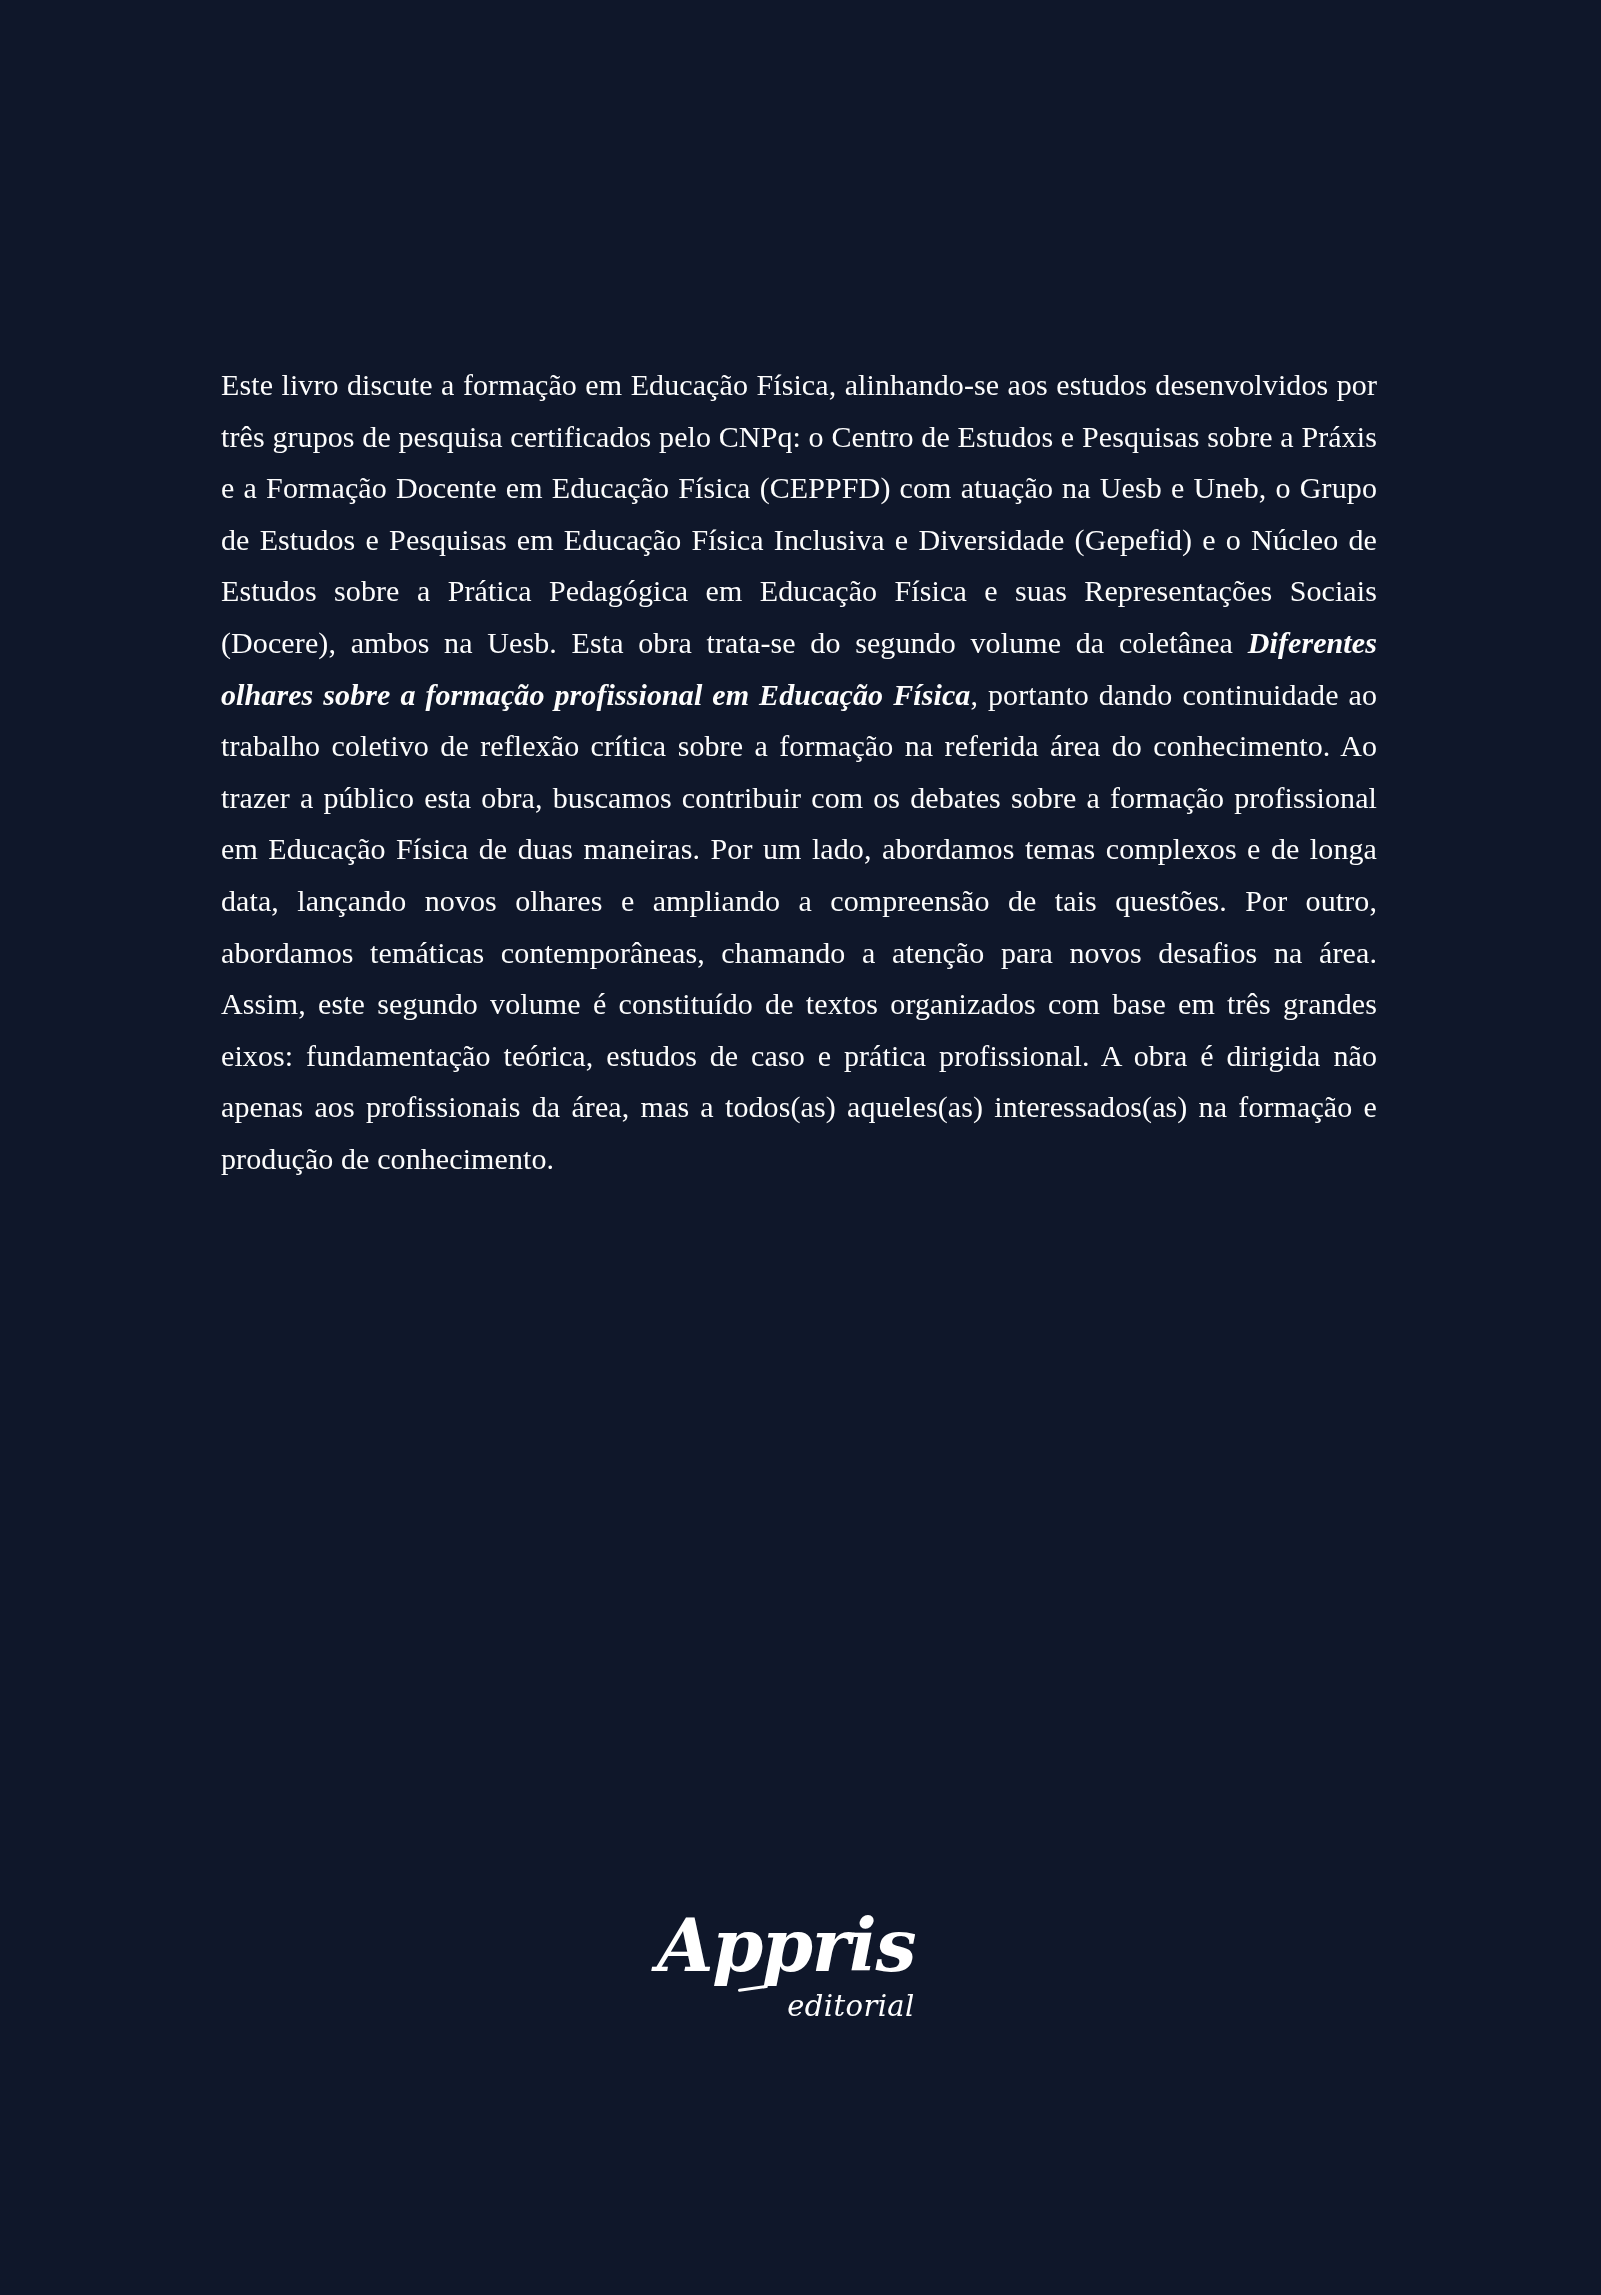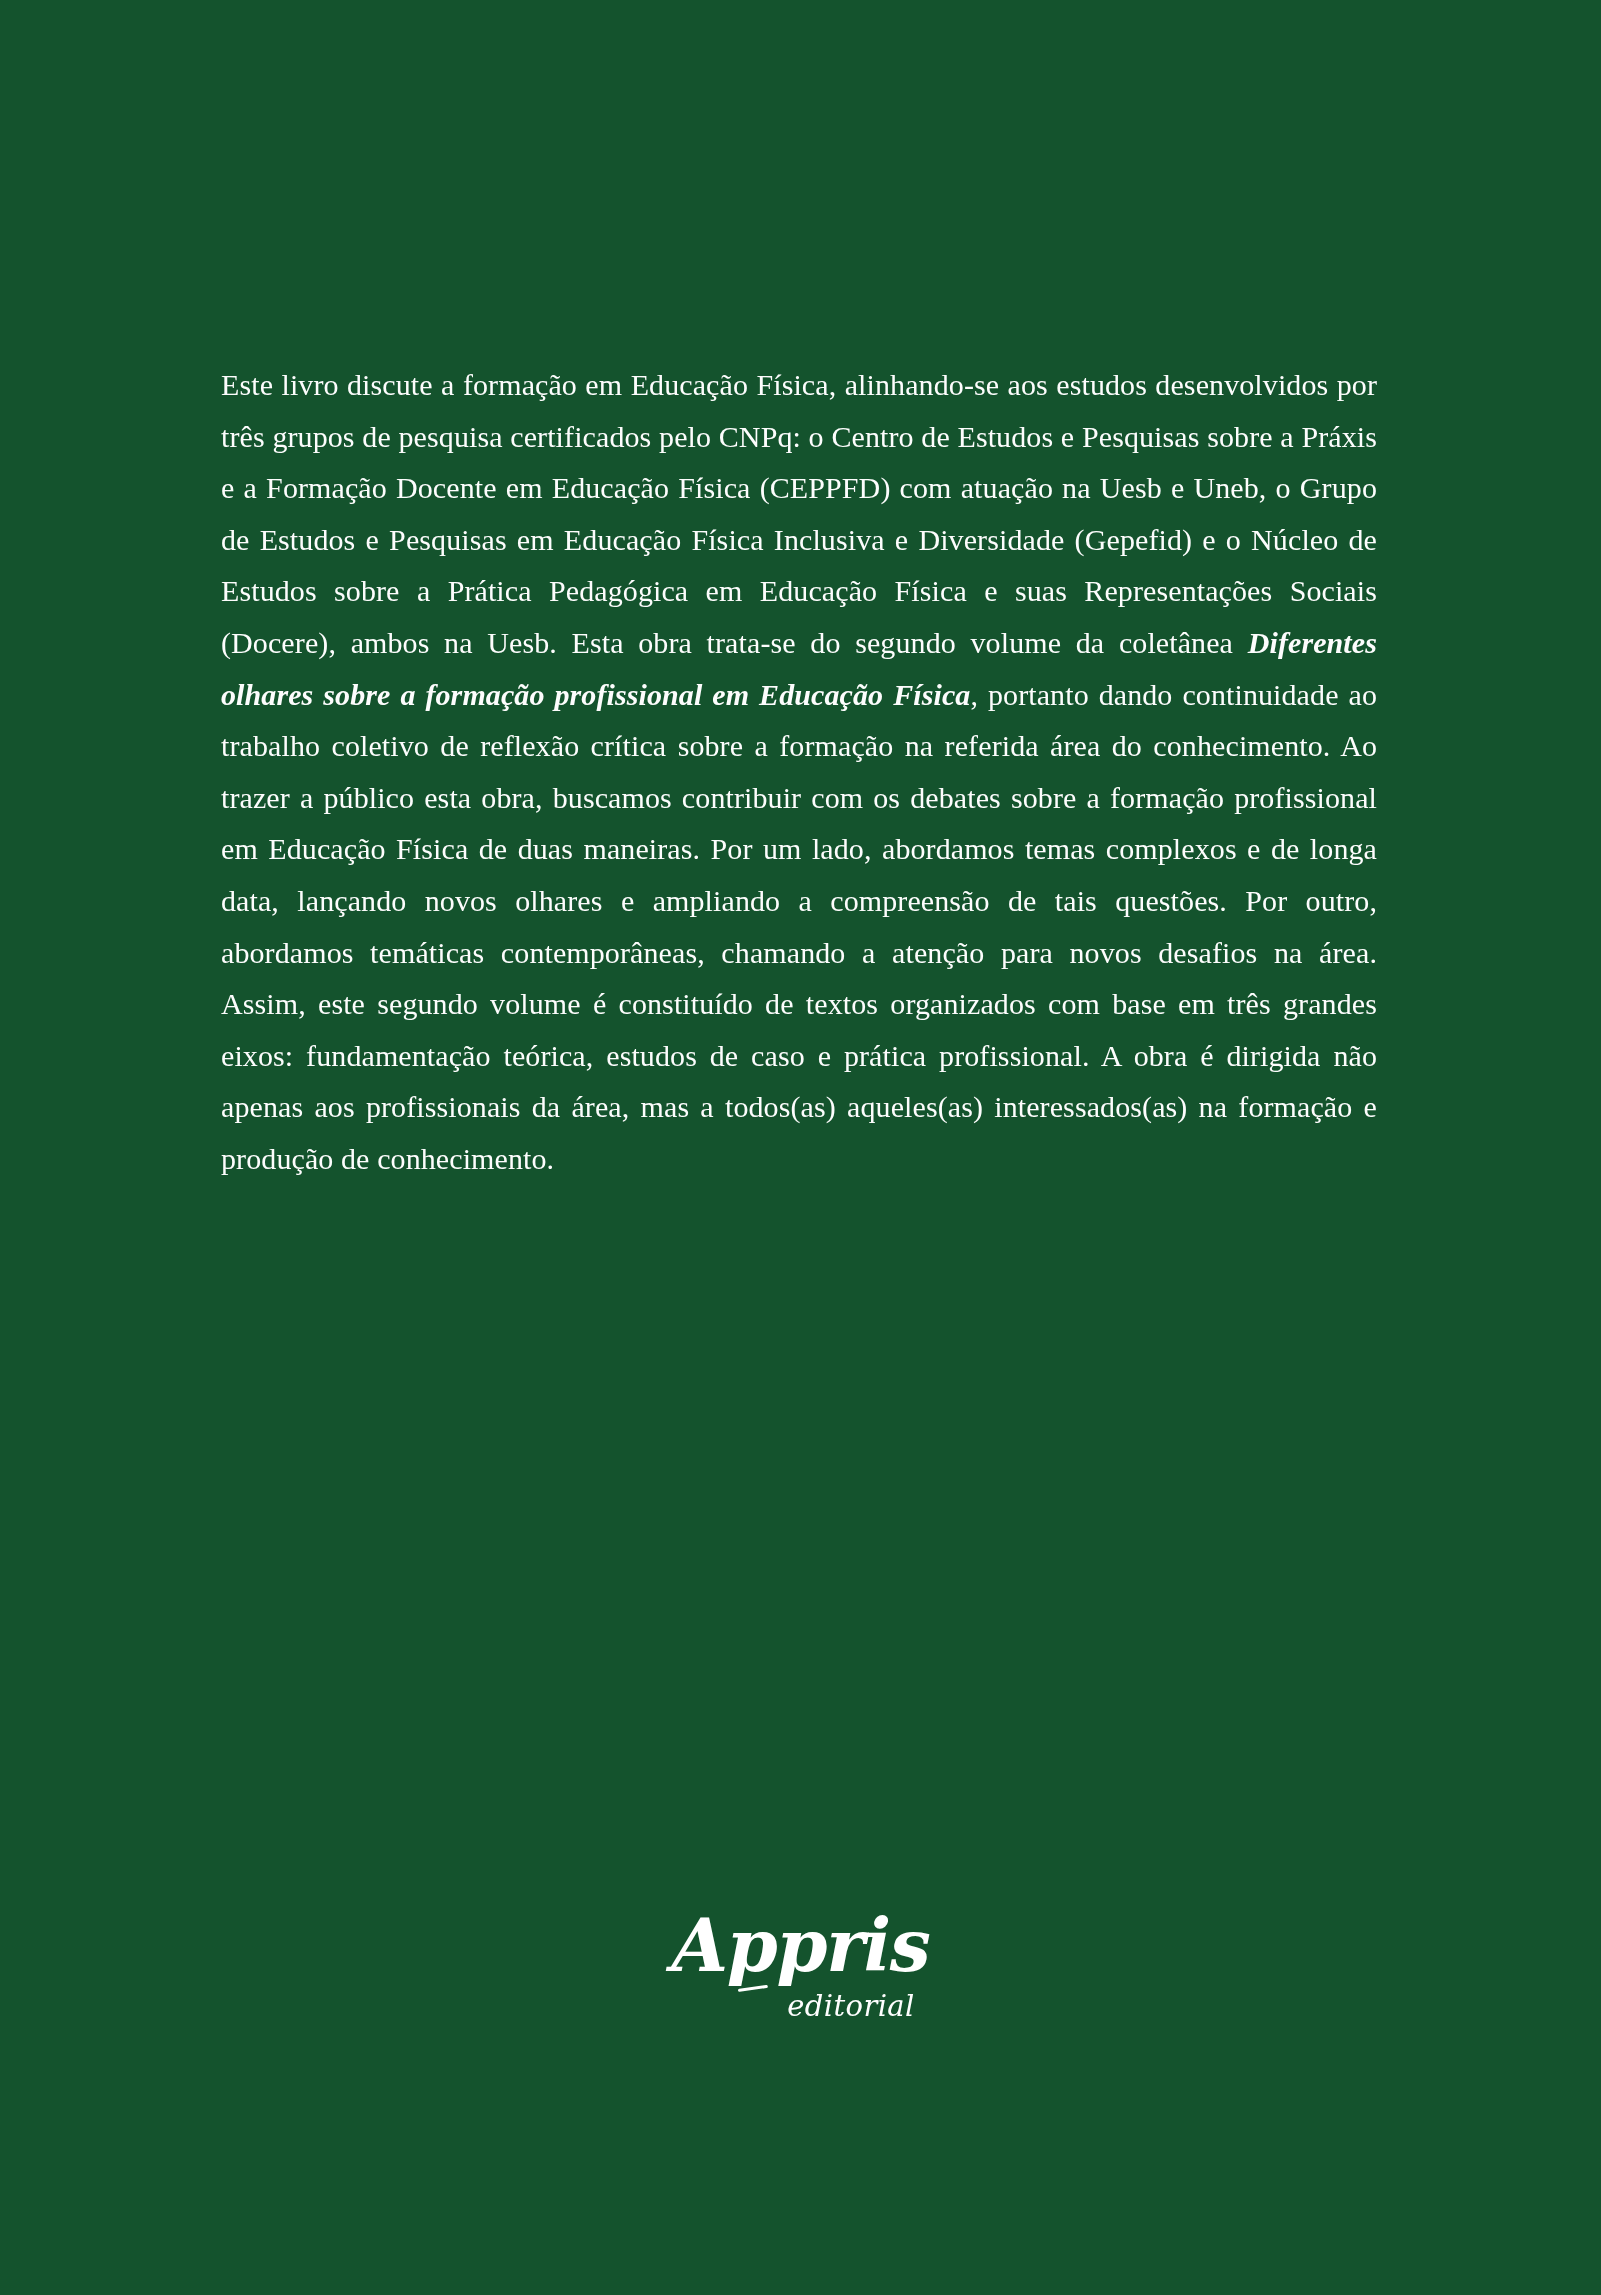--- a/index.html
+++ b/index.html
@@ -13,21 +13,21 @@
     background: #554f96;
     font-family: "Liberation Serif", "DejaVu Serif", serif;
     color: #ffffff;
     overflow: hidden;
     position: relative;
   }
 
   .page {
     position: absolute;
     inset: 0;
-    background: #14532d;
+    background: #0f172a;
   }
 
   .blurb {
     position: absolute;
     left: 221px;
     top: 329px;
     width: 1156px;
     text-align: justify;
     font-size: 30px;
     line-height: 1.72;
@@ -56,21 +56,21 @@
     position: relative;
     width: 287px;
     height: 161px;
   }
 
   .logo-word {
     position: absolute;
     left: 0;
     top: 8.4px;
     width: 287px;
-    text-align: center;
+    text-align: left;
     font-family: "DejaVu Serif", "Liberation Serif", serif;
     font-style: italic;
     font-weight: bold;
     font-size: 73px;
     letter-spacing: -1.3px;
     color: #ffffff;
     line-height: 1;
   }
 
   .logo-sub {

